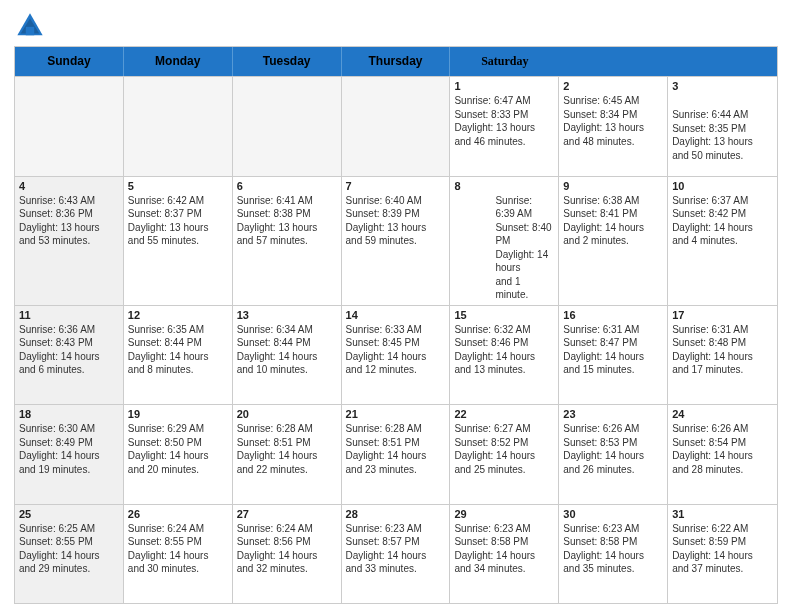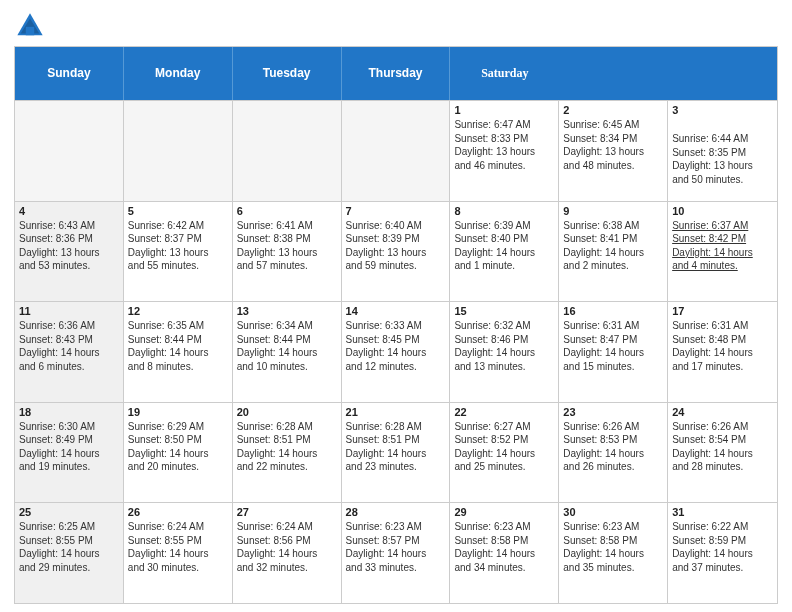--- a/index.html
+++ b/index.html
@@ -65,25 +65,25 @@
       display: flex;
       flex-direction: column;
       border: 1px solid #ccc;
     }
     .cal-header-row {
       display: grid;
       grid-template-columns: repeat(7, 1fr);
       background: #2176c7;
     }
     .cal-header-cell {
-      color: #ffffff;
+      color: #000000;
       font-size: 12px;
       font-weight: bold;
       text-align: center;
-      padding: 19px 2px;
+      padding: 7px 2px;
       border-right: 1px solid #5599d6;
     }
     .cal-header-cell:last-child { border-right: none; font-family: Liberation Serif, serif; }
     .cal-body {
       flex: 1;
       display: flex;
       flex-direction: column;
     }
     .cal-week {
       display: grid;
@@ -196,35 +196,35 @@
           </div>
           <div class="cal-cell">
             <div class="day-num">7</div>
             <div class="cell-text" style="white-space: pre-line;">Sunrise: 6:40 AM
 Sunset: 8:39 PM
 Daylight: 13 hours
 and 59 minutes.</div>
           </div>
           <div class="cal-cell">
             <div class="day-num">8</div>
-            <div class="cell-text" style="white-space: pre-line;">Sunrise: 6:39 AM
+            <div class="cell-text" style="white-space: pre-line; margin-left: 41px;">Sunrise: 6:39 AM
 Sunset: 8:40 PM
 Daylight: 14 hours
 and 1 minute.</div>
           </div>
           <div class="cal-cell">
             <div class="day-num">9</div>
             <div class="cell-text" style="white-space: pre-line;">Sunrise: 6:38 AM
 Sunset: 8:41 PM
 Daylight: 14 hours
 and 2 minutes.</div>
           </div>
           <div class="cal-cell">
             <div class="day-num">10</div>
-            <div class="cell-text" style="white-space: pre-line; text-decoration: underline;">Sunrise: 6:37 AM
+            <div class="cell-text" style="white-space: pre-line;">Sunrise: 6:37 AM
 Sunset: 8:42 PM
 Daylight: 14 hours
 and 4 minutes.</div>
           </div>
         </div>
         <div class="cal-week">
           <div class="cal-cell shaded">
             <div class="day-num">11</div>
             <div class="cell-text" style="white-space: pre-line;">Sunrise: 6:36 AM
 Sunset: 8:43 PM

